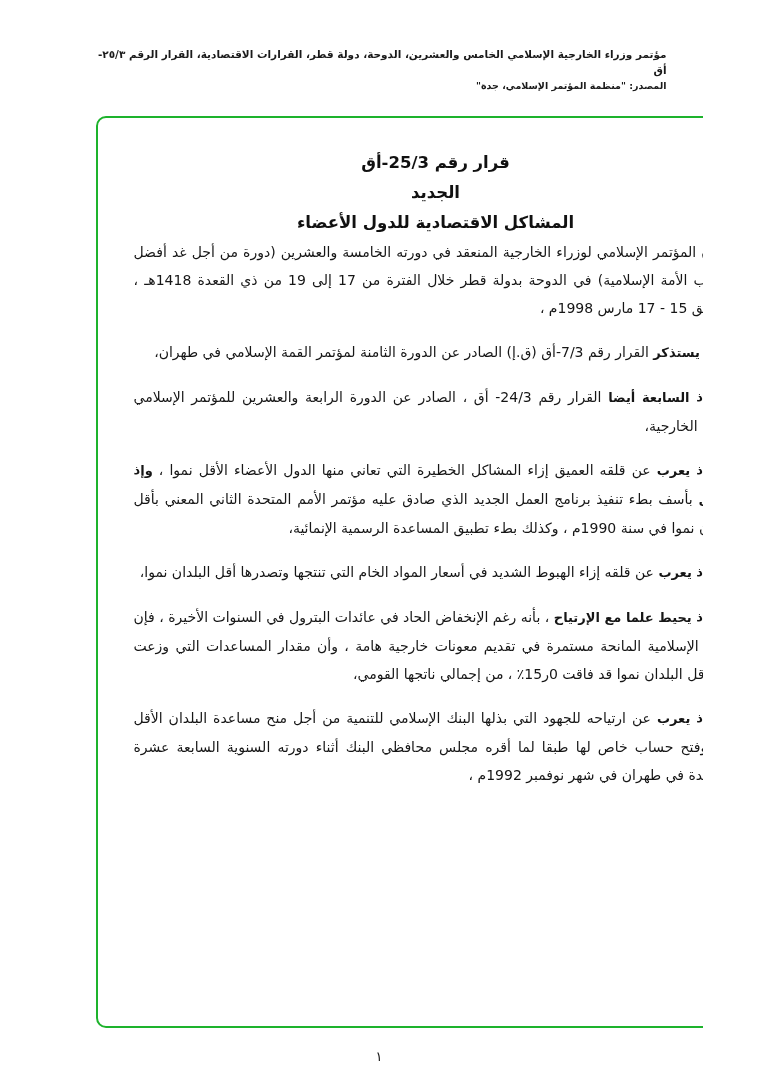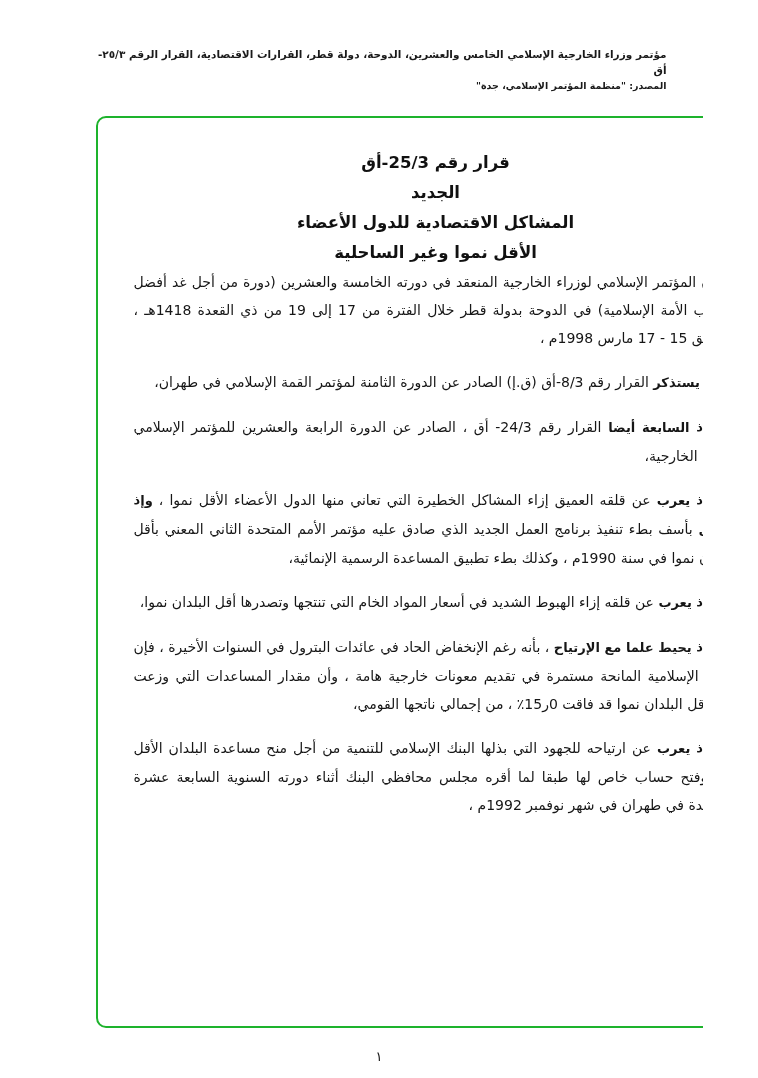--- a/index.html
+++ b/index.html
@@ -75,26 +75,25 @@
   <header class="doc-header">
     <div class="doc-header-line1">مؤتمر وزراء الخارجية الإسلامي الخامس والعشرين، الدوحة، دولة قطر، القرارات الاقتصادية، القرار الرقم ٢٥/٣-أق</div>
     <div class="doc-header-line2">المصدر: "منظمة المؤتمر الإسلامي، جدة"</div>
   </header>
 
   <section class="frame" style="border-color: rgb(29, 179, 44);">
     <div class="title-block">
       <div class="title-line">قرار رقم 25/3-أق</div>
       <div class="title-line">الجديد</div>
       <div class="title-line">المشاكل الاقتصادية للدول الأعضاء</div>
-      <div class="title-line">الأقل نموا وغير الساحلية</div>
     </div>
 
     <div class="body-text" id="paragraphs">
         <p class="para"><span class="plain">إن المؤتمر الإسلامي لوزراء الخارجية المنعقد في دورته الخامسة والعشرين (دورة من أجل غد أفضل لشعوب الأمة الإسلامية) في الدوحة بدولة قطر خلال الفترة من 17 إلى 19 من ذي القعدة 1418هـ ، الموافق 15 - 17 مارس 1998م ،</span></p>
-        <p class="para"><span class="lead">إذ يستذكر</span><span class="plain"> القرار رقم 8/3-أق (ق.إ) الصادر عن الدورة الثامنة لمؤتمر القمة الإسلامي في طهران،</span></p>
+        <p class="para"><span class="lead">إذ يستذكر</span><span class="plain"> القرار رقم 7/3-أق (ق.إ) الصادر عن الدورة الثامنة لمؤتمر القمة الإسلامي في طهران،</span></p>
         <p class="para"><span class="lead">وإذ السابعة أيضا</span><span class="plain"> القرار رقم 24/3- أق ، الصادر عن الدورة الرابعة والعشرين للمؤتمر الإسلامي لوزراء الخارجية،</span></p>
         <p class="para"><span class="lead">وإذ يعرب</span><span class="plain"> عن قلقه العميق إزاء المشاكل الخطيرة التي تعاني منها الدول الأعضاء الأقل نموا ، </span><span class="lead">وإذ يسجل</span><span class="plain"> بأسف بطء تنفيذ برنامج العمل الجديد الذي صادق عليه مؤتمر الأمم المتحدة الثاني المعني بأقل البلدان نموا في سنة 1990م ، وكذلك بطء تطبيق المساعدة الرسمية الإنمائية،</span></p>
         <p class="para"><span class="lead">وإذ يعرب</span><span class="plain"> عن قلقه إزاء الهبوط الشديد في أسعار المواد الخام التي تنتجها وتصدرها أقل البلدان نموا،</span></p>
         <p class="para"><span class="lead">وإذ يحيط علما مع الإرتياح</span><span class="plain"> ، بأنه رغم الإنخفاض الحاد في عائدات البترول في السنوات الأخيرة ، فإن الدول الإسلامية المانحة مستمرة في تقديم معونات خارجية هامة ، وأن مقدار المساعدات التي وزعت على أقل البلدان نموا قد فاقت 0ر15٪ ، من إجمالي ناتجها القومي،</span></p>
         <p class="para"><span class="lead">وإذ يعرب</span><span class="plain"> عن ارتياحه للجهود التي بذلها البنك الإسلامي للتنمية من أجل منح مساعدة البلدان الأقل نموا وفتح حساب خاص لها طبقا لما أقره مجلس محافظي البنك أثناء دورته السنوية السابعة عشرة المنعقدة في طهران في شهر نوفمبر 1992م ،</span></p>
       </div>
   </section>
 
   <footer class="page-number">١</footer>
 

